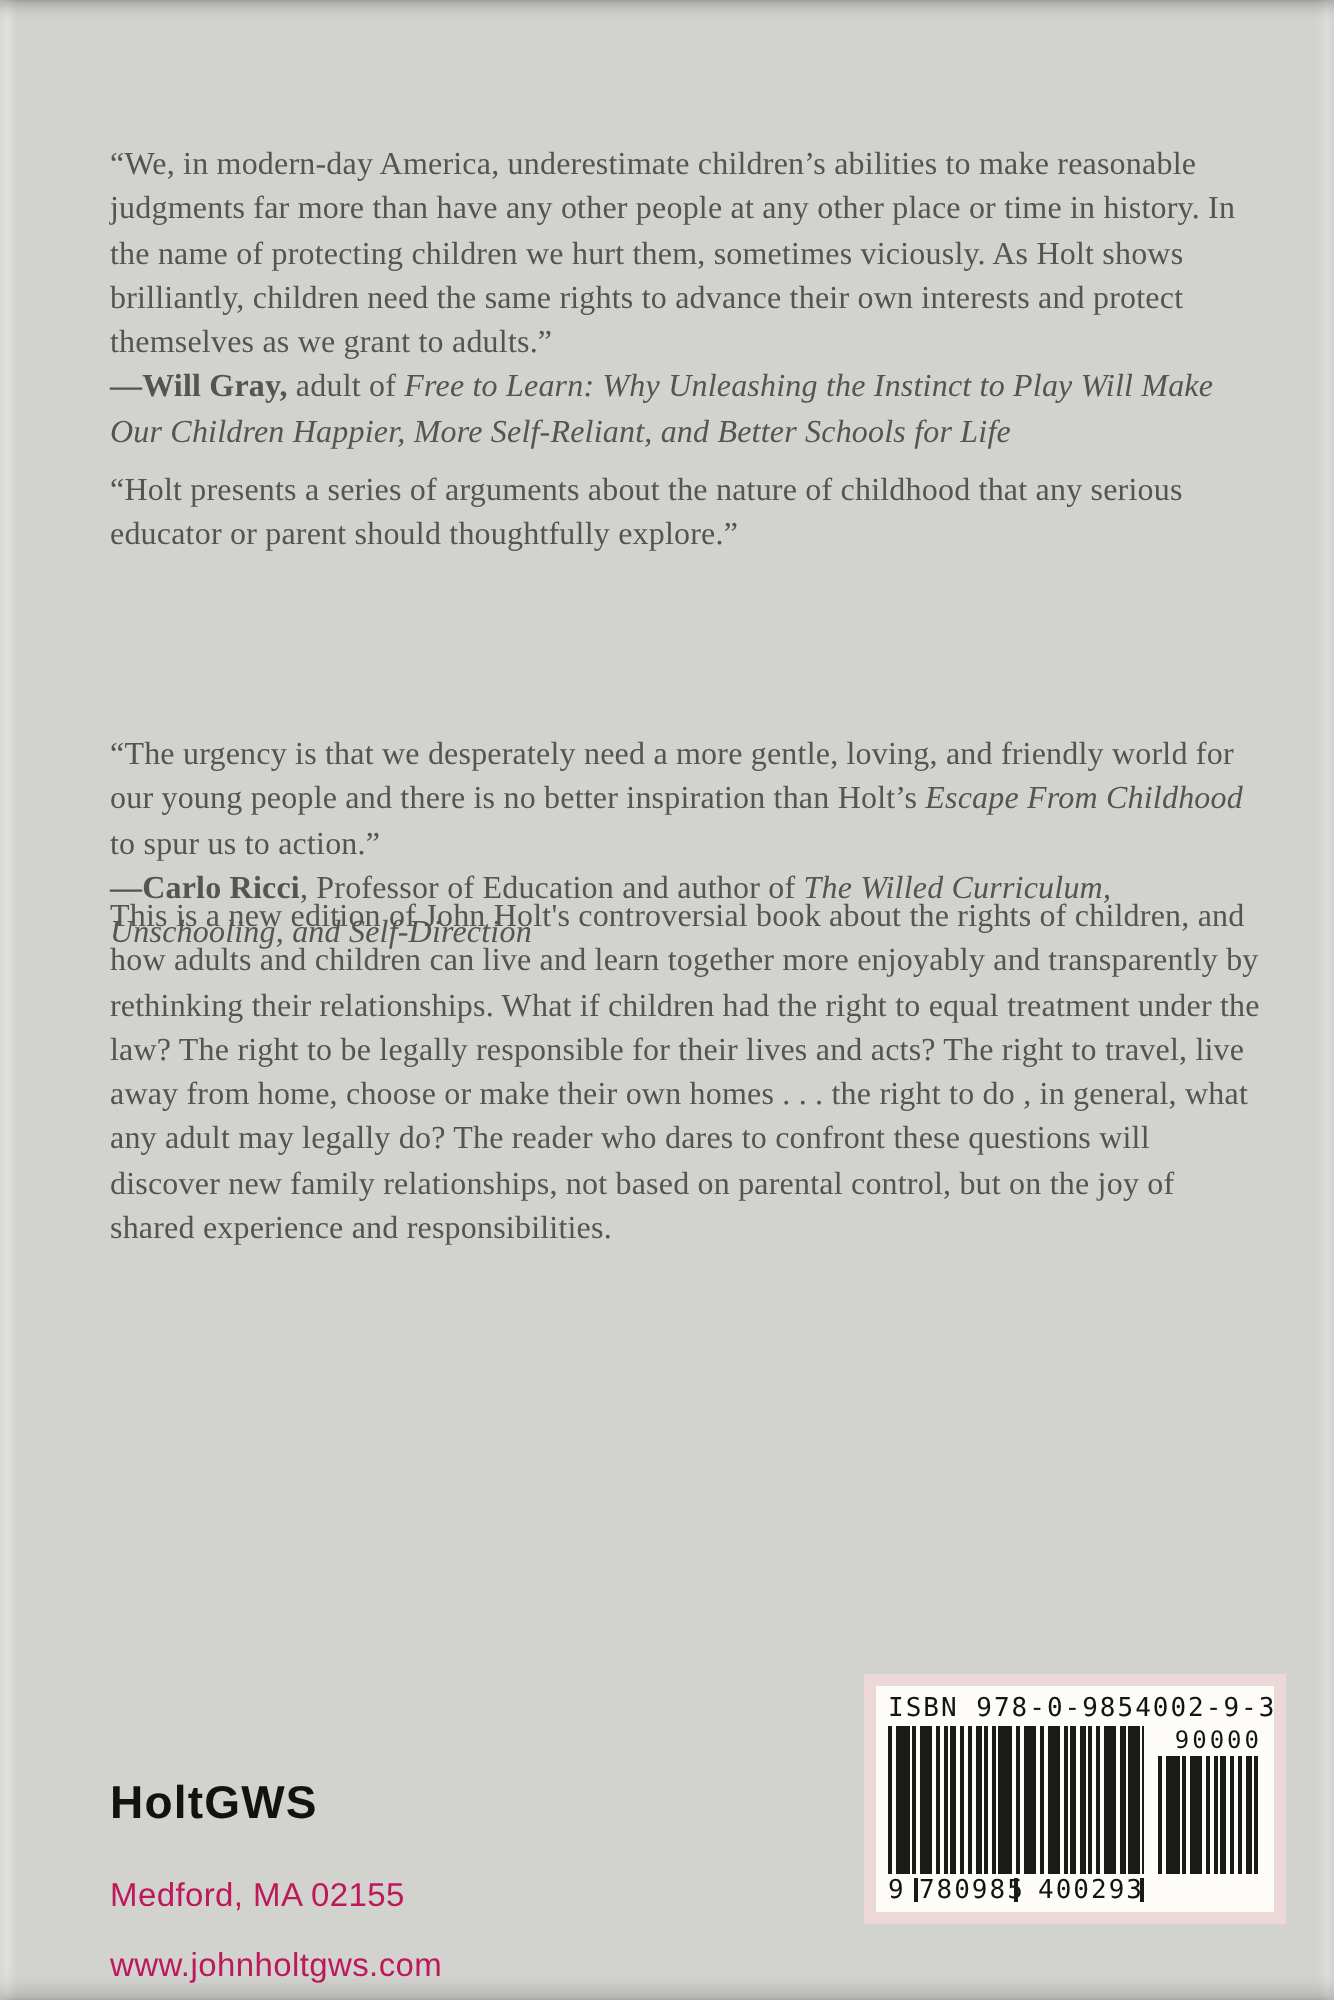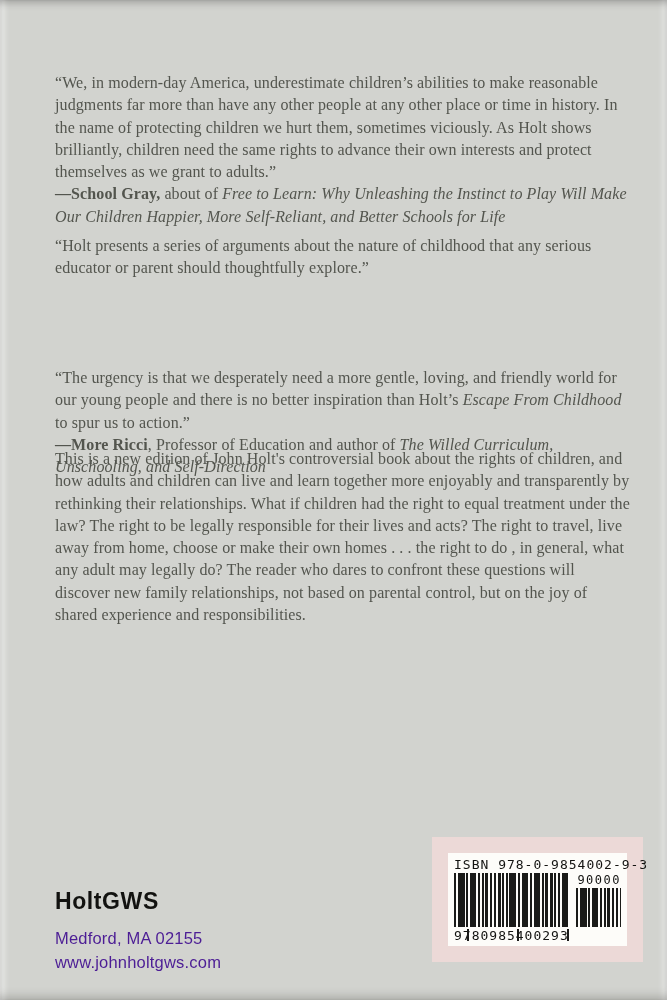--- a/index.html
+++ b/index.html
@@ -44,39 +44,39 @@
     position: absolute;
     left: 55px;
     top: 888px;
     font-family: "Liberation Sans", sans-serif;
   }
   .publisher-name {
     font-size: 23px;
     font-weight: bold;
     letter-spacing: 0.6px;
     color: #121210;
-    margin: 0 0 14px 0;
+    margin: 0 0 24px 0;
   }
   .publisher-line {
     font-size: 16.5px;
-    color: #4c1d95;
-    margin: 5px 0 4px 0;
+    color: #be185d;
+    margin: 16px 0 4px 0;
     letter-spacing: 0.2px;
   }
 
   
   .barcode-panel {
     position: absolute;
     left: 432px;
     top: 837px;
     width: 211px;
     height: 125px;
     background: #ecd9d7;
     box-sizing: border-box;
-    padding: 16px;
+    padding: 6px;
   }
   .barcode-box {
     width: 100%;
     height: 100%;
     background: #fdfcf9;
     box-sizing: border-box;
     padding: 4px 6px 3px 6px;
     font-family: "DejaVu Sans Mono", monospace;
     color: #131311;
     display: flex;
@@ -146,30 +146,30 @@
     margin-top: 1px;
   }
 </style>
 </head>
 <body>
 
 <div class="cover">
 
   <div class="text-block quote-1">
     <div><span class="seg-regular">“We, in modern-day America, underestimate children’s abilities to make reasonable judgments far more than have any other people at any other place or time in history.  In the name of protecting children we hurt them, sometimes viciously.  As Holt shows brilliantly, children need the same rights to advance their own interests and protect themselves as we grant to adults.”</span></div>
-    <div><span class="seg-bold">—School Gray,</span><span class="seg-regular"> about of </span><span class="seg-italic">Free to Learn: Why Unleashing the Instinct to Play Will Make Our Children Happier, More Self-Reliant, and Better Schools for Life</span></div>
+    <div><span class="seg-bold">—Will Gray,</span><span class="seg-regular"> adult of </span><span class="seg-italic">Free to Learn: Why Unleashing the Instinct to Play Will Make Our Children Happier, More Self-Reliant, and Better Schools for Life</span></div>
   </div>
 
   <div class="text-block quote-2">
     <div><span class="seg-regular">“Holt presents a series of arguments about the nature of childhood that any serious educator or parent should thoughtfully explore.”</span></div>
   </div>
 
   <div class="text-block quote-3">
     <div><span class="seg-regular">“The urgency is that we desperately need a more gentle, loving, and friendly world for our young people and there is no better inspiration than Holt’s </span><span class="seg-italic">Escape From Childhood</span><span class="seg-regular"> to spur us to action.”</span></div>
-    <div><span class="seg-bold">—More Ricci</span><span class="seg-regular">, Professor of Education and author of </span><span class="seg-italic">The Willed Curriculum, Unschooling, and Self-Direction</span></div>
+    <div><span class="seg-bold">—Carlo Ricci</span><span class="seg-regular">, Professor of Education and author of </span><span class="seg-italic">The Willed Curriculum, Unschooling, and Self-Direction</span></div>
   </div>
 
   <div class="text-block description">This is a new edition of John Holt's controversial book about the rights of children, and how adults and children can live and learn together more enjoyably and transparently by rethinking their relationships. What if children had the right to equal treatment under the law? The right to be legally responsible for their lives and acts? The right to travel, live away from home, choose or make their own homes . . . the right to do , in general, what any adult may legally do? The reader who dares to confront these questions will discover new family relationships, not based on parental control, but on the joy of shared experience and responsibilities.</div>
 
   <div class="publisher">
     <div class="publisher-name">HoltGWS</div>
     <div class="publisher-line">Medford, MA 02155</div>
     <div class="publisher-line">www.johnholtgws.com</div>
   </div>
 

